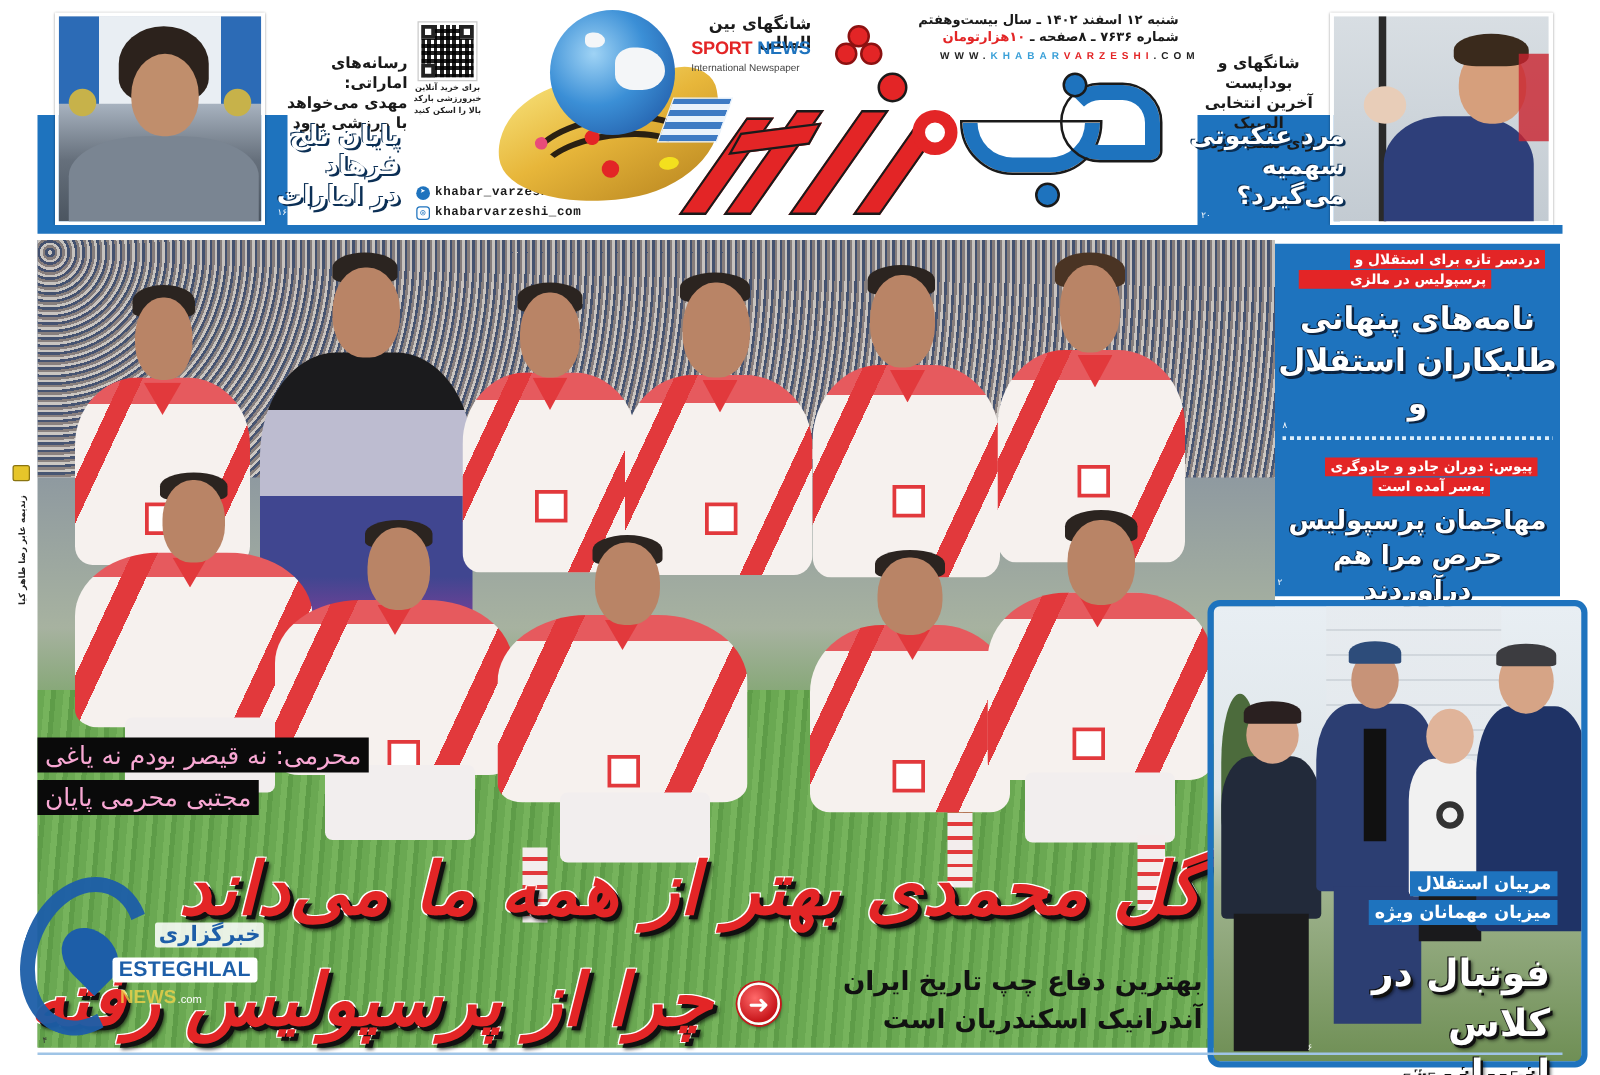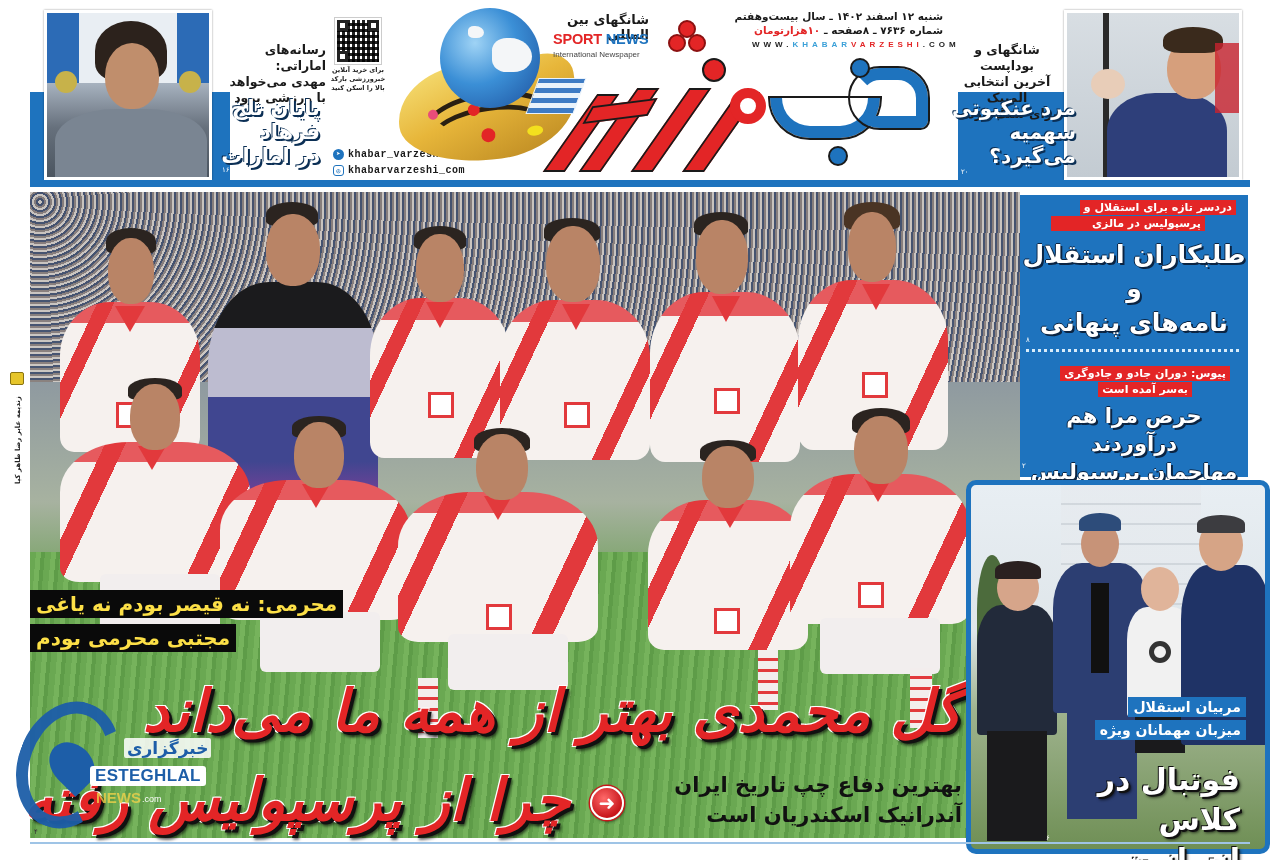--- a/index.html
+++ b/index.html
@@ -82,21 +82,21 @@
     background-image:
       linear-gradient(115deg, transparent 0 18%, #e2393c 18% 26%, transparent 26% 74%, #e2393c 74% 82%, transparent 82%),
       linear-gradient(180deg, #e65a5e 0 14%, transparent 14%); }
   .player .collar { position: absolute; background: #e2393c; clip-path: polygon(0 0,100% 0,50% 100%); }
   .player .badge { position: absolute; border: 3px solid #e2393c; background: #fff; }
   .player .shorts { position: absolute; background: #f2eeee; border-radius: 6px; }
   .player .socks { position: absolute; background: repeating-linear-gradient(180deg,#f3eded 0 8px,#e2393c 8px 11px); }
   .gk .shirt { background: linear-gradient(180deg,#1b1b1d 0 22%, #c8c6d6 22% 48%, #3e3f88 48% 75%, #7a3a9a 100%); background-image: none;
       background: linear-gradient(180deg,#1b1b1d 0 20%, #bdbcd0 20% 50%, #404690 50% 78%, #8c3e9a 100%); }
 
-  .quote-box { position: absolute; background: #0a0a0a; color: #fde047; font-weight: bold; font-size: 20px; line-height: 28px; padding: 0 6px; white-space: nowrap; }
+  .quote-box { position: absolute; background: #0a0a0a; color: #f9a8d4; font-weight: normal; font-size: 20px; line-height: 28px; padding: 0 6px; white-space: nowrap; }
 
   .headline { position: absolute; font-weight: bold; color: #e32526; white-space: nowrap;
     text-shadow: 3px 3px 0 #111, -1px -1px 0 #fff, 1px -1px 0 #fff, -1px 1px 0 #fff, 4px 5px 3px rgba(0,0,0,.6); letter-spacing: -1px; font-style: italic; }
   .subhead { position: absolute; font-weight: bold; color: #111; font-size: 21px; line-height: 30px; }
   .arrow-btn { position: absolute; left: 590px; top: 786px; width: 34px; height: 34px; border-radius: 50%;
     background: radial-gradient(circle at 40% 35%, #ff6a6a, #c8161b 70%); border: 2px solid #fff; box-shadow: 0 0 0 1.5px #c8161b, 1px 2px 3px rgba(0,0,0,.5);
     color: #fff; font-size: 20px; line-height: 30px; text-align: center; font-weight: bold; }
 
   
   .wm-ring { position: absolute; left: 18px; top: 700px; width: 100px; height: 130px; border-radius: 50%; border: 12px solid #1d5ea8; border-right-color: transparent; transform: rotate(20deg); opacity: .95; }
@@ -327,21 +327,21 @@
     <div class="collar" style="left:74px;top:70px;width:28px;height:24px;"></div>
     <div class="badge" style="left:68px;top:174px;width:26px;height:26px;"></div>
     <div class="shorts" style="left:30px;top:210px;width:120px;height:56px;"></div>
     <div class="socks" style="left:120px;top:260px;width:22px;height:60px;"></div>
     <div class="hair" style="left:62px;top:0;width:58px;height:26px;"></div>
     <div class="head" style="left:64px;top:8px;width:54px;height:68px;"></div>
   </div>
 </div>
 
 <div class="quote-box rtl" style="left:30px;top:590px;">محرمی: نه قیصر بودم نه یاغی</div>
-<div class="quote-box rtl" style="left:30px;top:624px;">مجتبی محرمی بودم</div>
+<div class="quote-box rtl" style="left:30px;top:624px;">مجتبی محرمی پایان</div>
 
 <div class="headline rtl" style="right:318px;top:676px;font-size:58px;line-height:70px;">گل محمدی بهتر از همه ما می‌داند</div>
 <div class="headline rtl" style="right:710px;top:760px;font-size:58px;line-height:80px;">چرا از پرسپولیس رفته</div>
 
 <div class="arrow-btn">➜</div>
 <div class="subhead rtl" style="left:632px;top:770px;width:330px;">
   <div>بهترین دفاع چپ تاریخ ایران</div>
   <div>آندرانیک اسکندریان است</div>
 </div>
 <div class="page-ref" style="left:34px;top:828px;color:#333;">۴</div>
@@ -351,33 +351,33 @@
   <div class="wm-pin"></div>
   <div class="wm-fa">خبرگزاری</div>
   <div class="wm-en">ESTEGHLAL</div>
   <div class="wm-news">NEWS</div>
   <div class="wm-com">.com</div>
 </div>
 
 <div class="news-box"></div>
 
 <div class="kicker-red rtl" style="right:44px;top:200px;">دردسر تازه برای استقلال و</div>
-<div class="kicker-red rtl" style="right:75px;top:216px;padding-left:41px;">پرسپولیس در مالزی</div>
+<div class="kicker-red rtl" style="right:87px;top:216px;padding-left:41px;">پرسپولیس در مالزی</div>
 <div class="box-title rtl" style="left:1020px;top:238px;width:228px;font-size:25px;line-height:34px;text-align:center;">
+  <div>نامه‌های پنهانی</div>
   <div>طلبکاران استقلال و</div>
-  <div>نامه‌های پنهانی</div>
 </div>
 <div class="page-ref" style="left:1026px;top:336px;">۸</div>
 <div class="dots"></div>
 
 <div class="kicker-red rtl" style="right:50px;top:366px;">پیوس: دوران جادو و جادوگری</div>
 <div class="kicker-red rtl" style="right:88px;top:382px;">به‌سر آمده است</div>
 <div class="box-title rtl" style="left:1020px;top:402px;width:228px;font-size:21px;line-height:28px;text-align:center;">
+  <div>مهاجمان پرسپولیس</div>
   <div>حرص مرا هم درآوردند</div>
-  <div>مهاجمان پرسپولیس</div>
 </div>
 <div class="page-ref" style="left:1022px;top:462px;">۲</div>
 
 <div class="feature">
   <div class="tree" style="left:6px;top:70px;width:30px;height:110px;"></div>
   <div style="position:absolute;left:90px;top:0;width:140px;height:120px;background:repeating-linear-gradient(180deg,#e6eaee 0 18px,#c8ced4 18px 20px);opacity:.7;"></div>
 
   <div class="f-person" style="left:6px;top:80px;">
     <div style="position:absolute;left:0;top:40px;width:80px;height:130px;background:#222a3a;border-radius:30% 30% 4px 4px;"></div>
     <div style="position:absolute;left:10px;top:166px;width:60px;height:110px;background:#1a1a1c;"></div>

